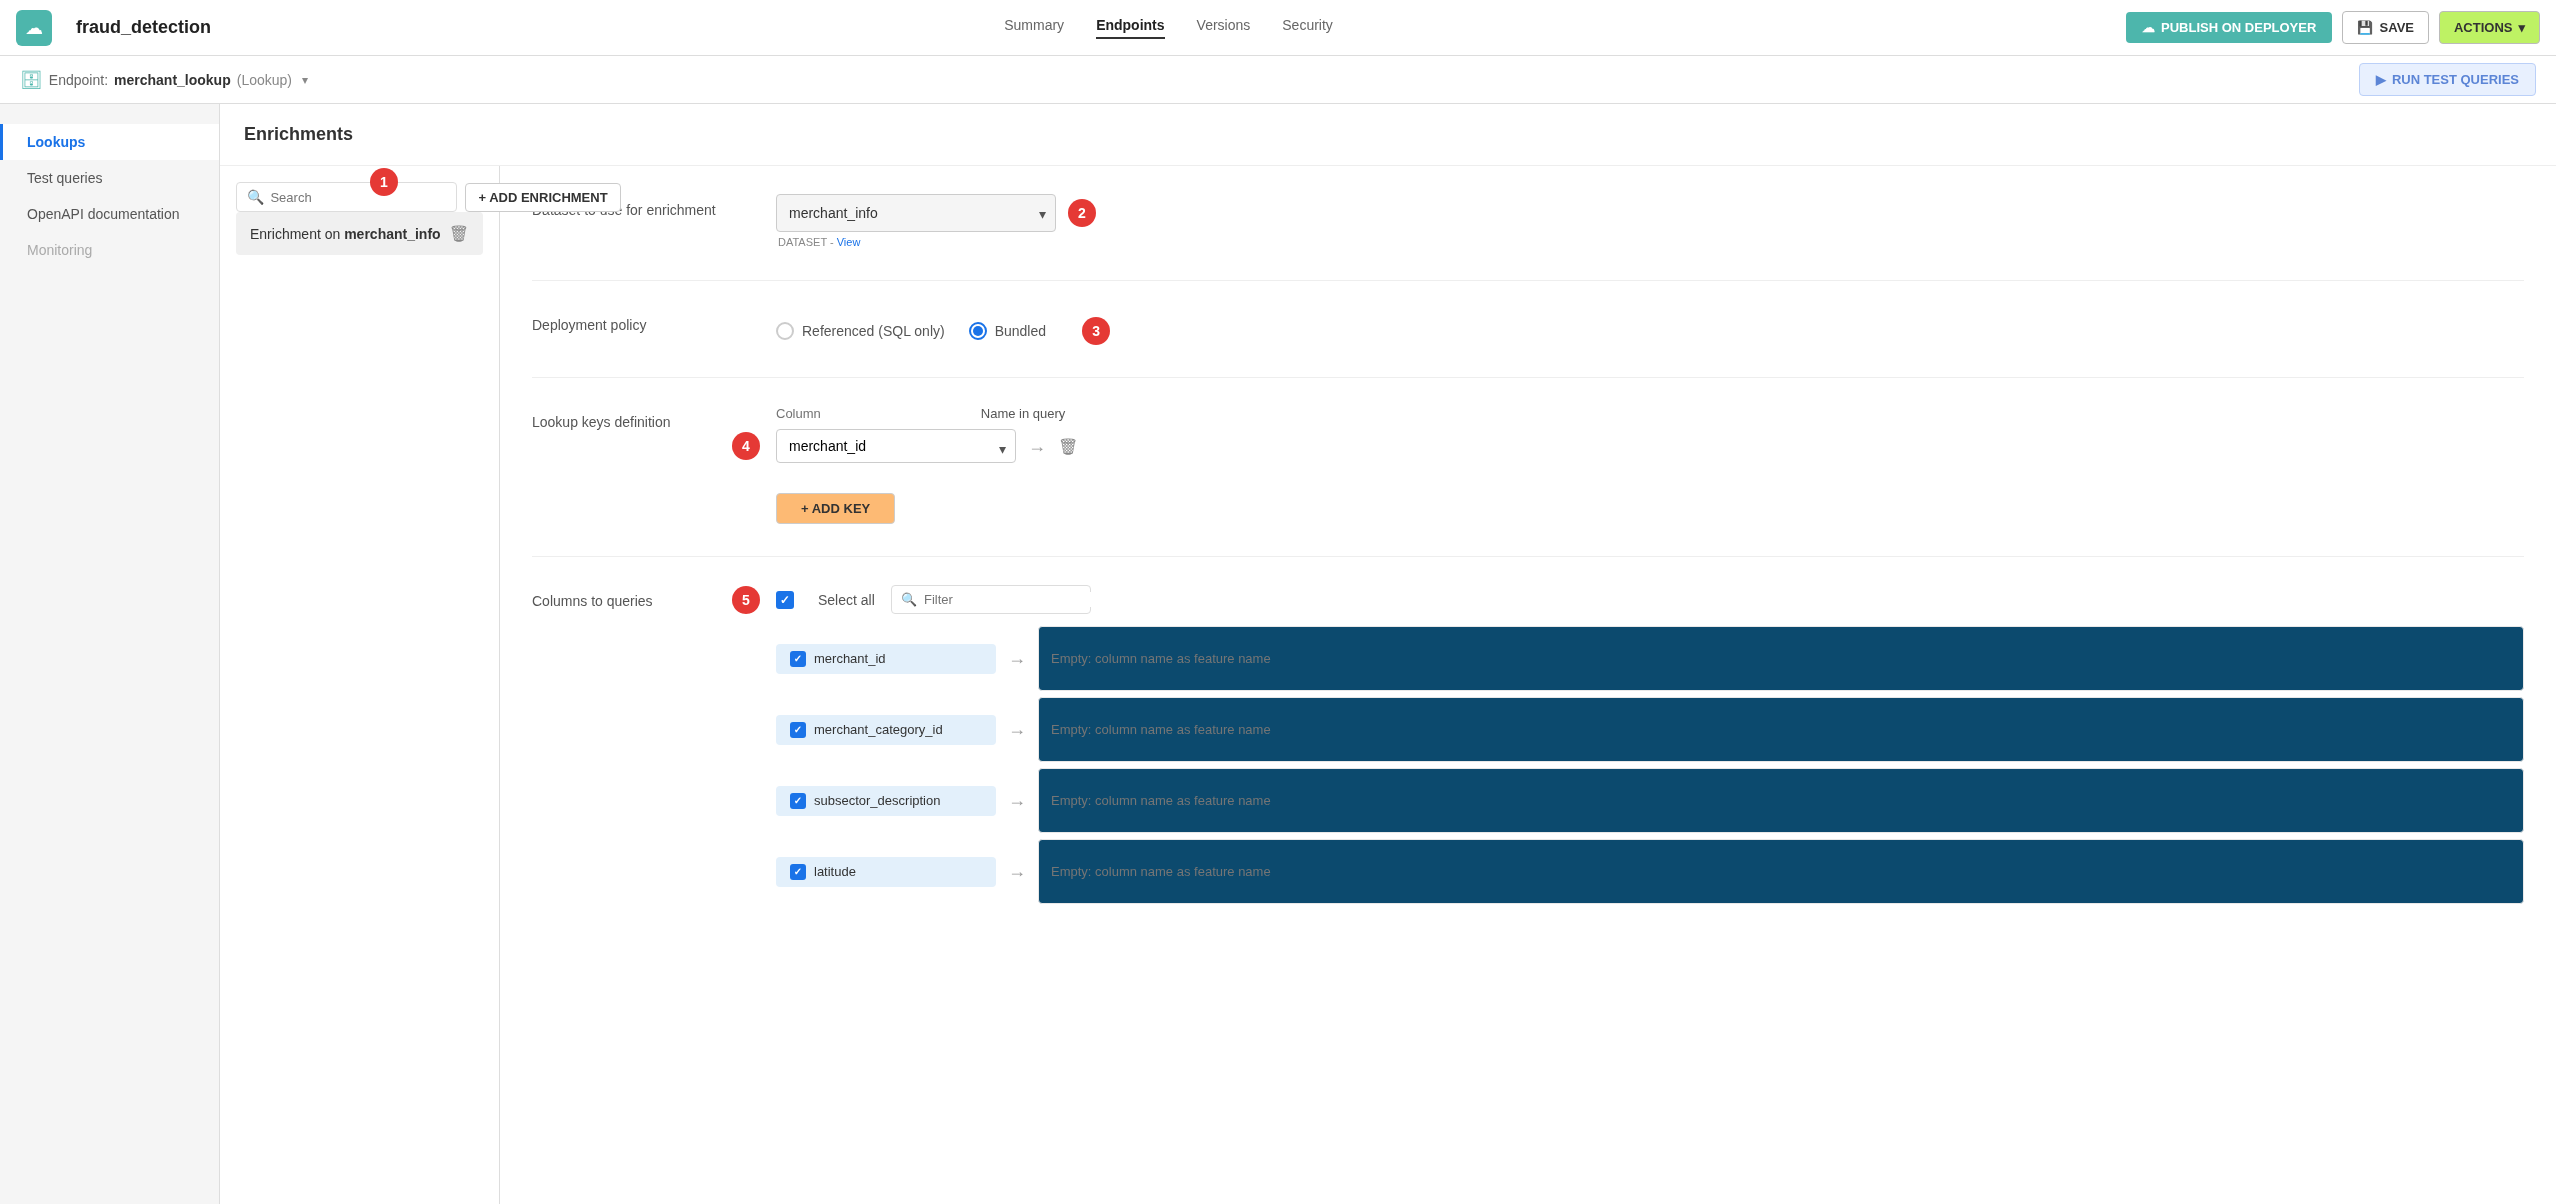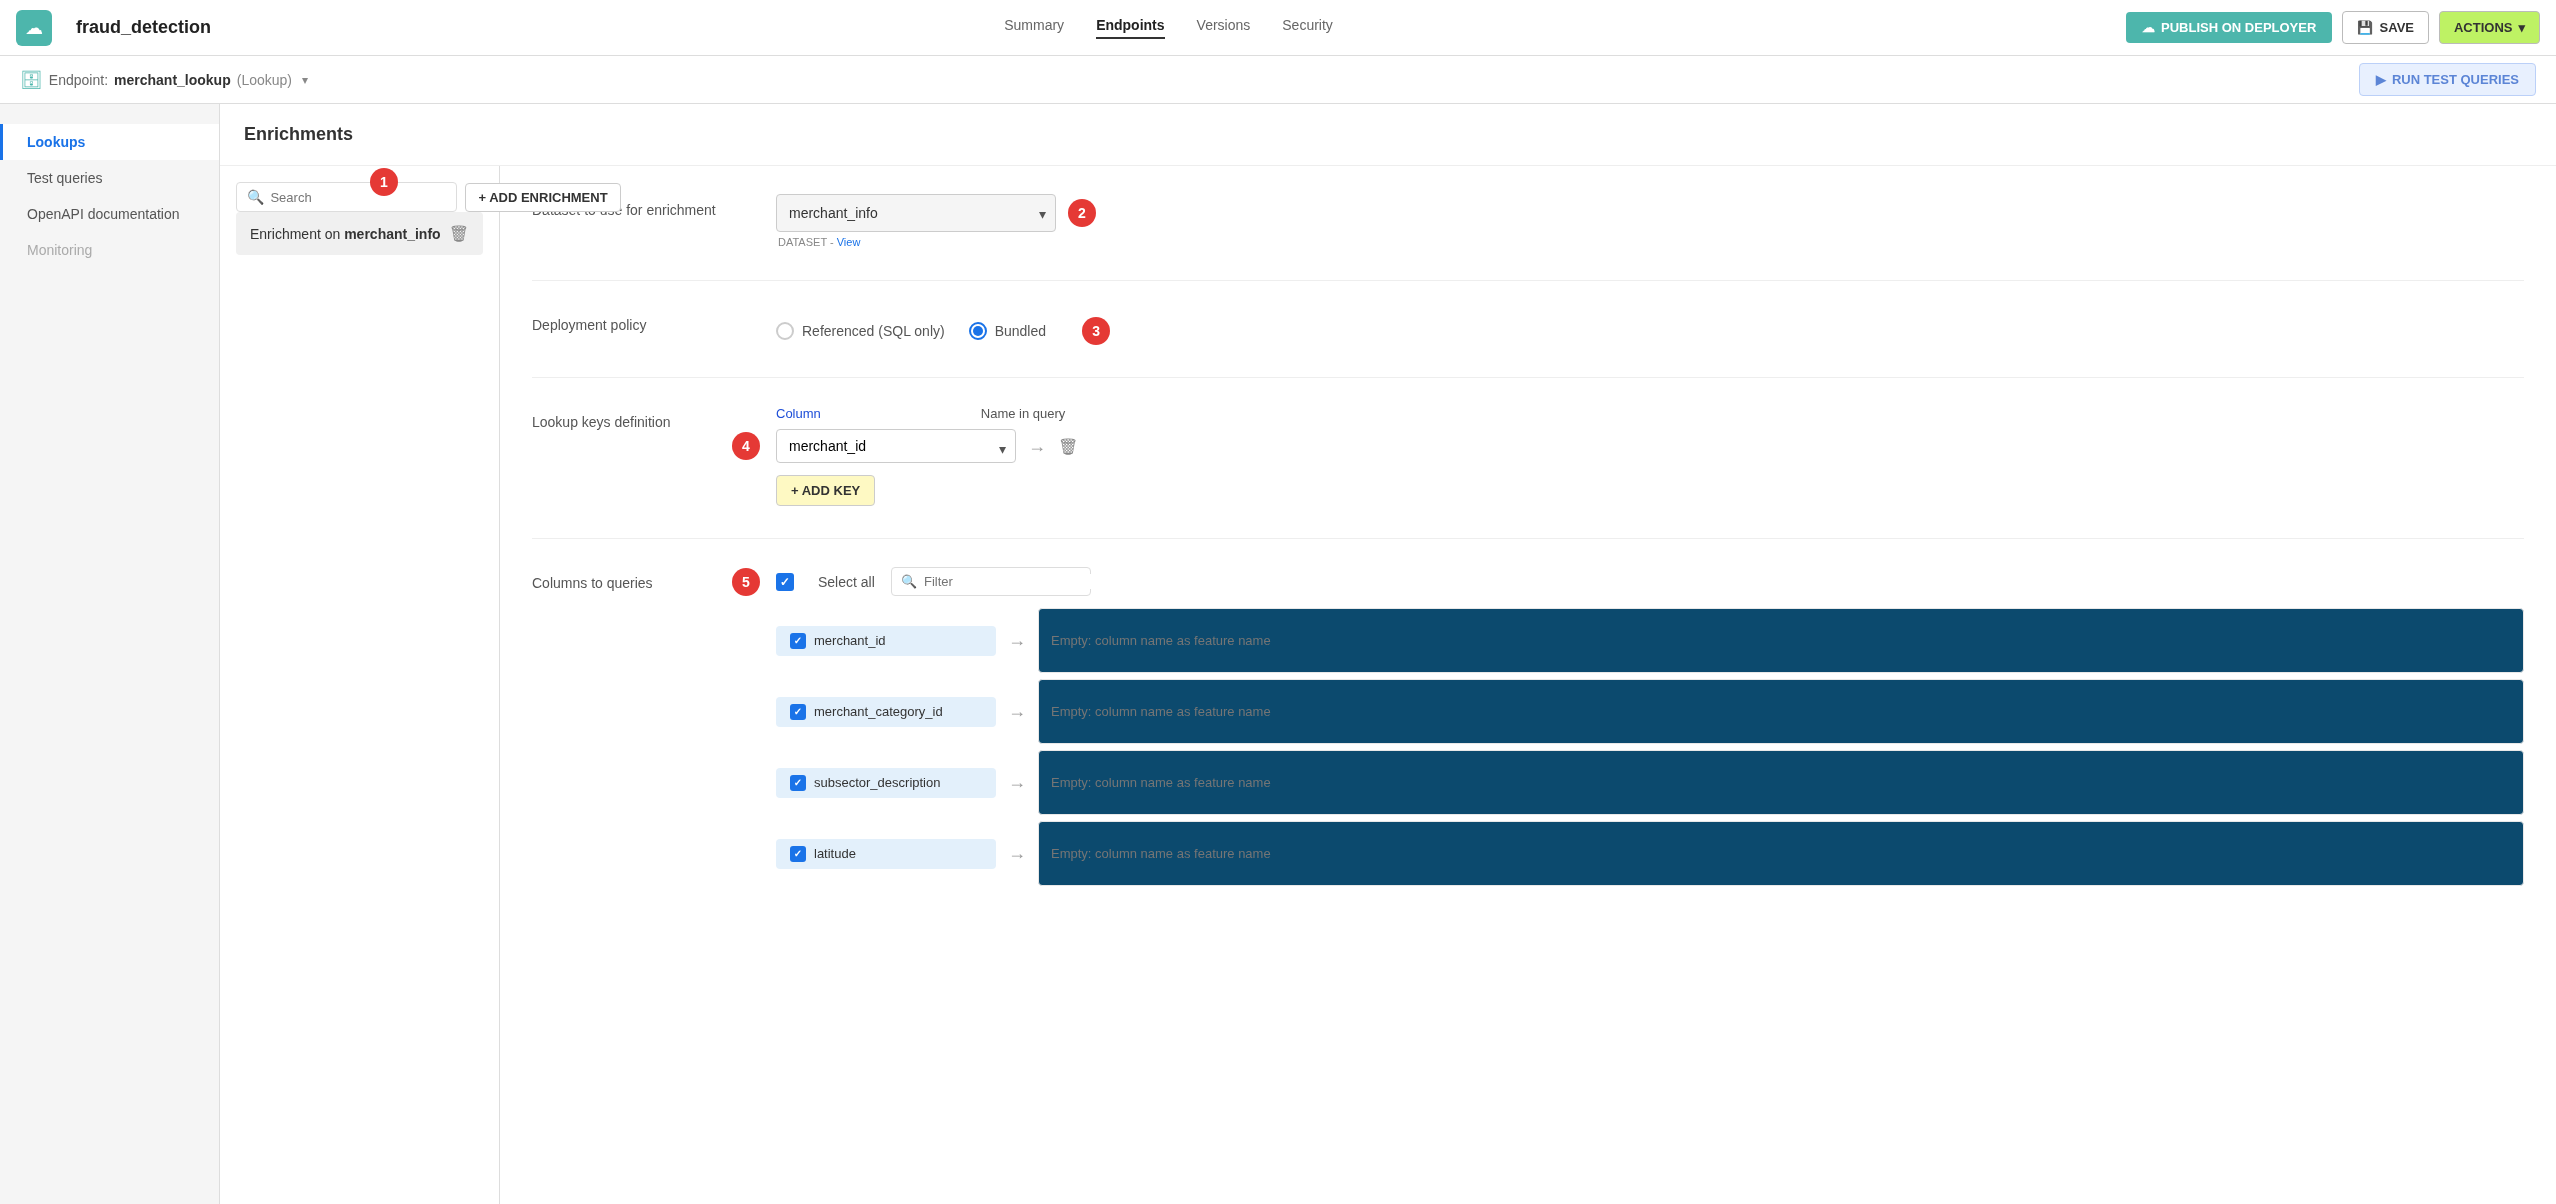--- a/index.html
+++ b/index.html
@@ -144,22 +144,22 @@
       width: 100%; padding: 8px 28px 8px 12px; font-size: 14px;
       border: 1.5px solid #ccc; border-radius: 4px; appearance: none;
       background: #fff; cursor: pointer;
     }
     .arrow-icon { font-size: 18px; color: #999; flex-shrink: 0; }
     .name-in-query-input {
       flex: 1; padding: 8px 12px; font-size: 13px; color: #aaa;
       border: 1.5px solid #ddd; border-radius: 4px; outline: none;
     }
     .btn-add-key {
-      display: inline-block; padding: 7px 14px; font-size: 13px; font-weight: 600;
-      border: 1.5px solid #ccc; border-radius: 4px; background: #fef9c3; cursor: pointer; color: #333; margin-top: 2px;
+      display: inline-block; padding: 7px 24px; font-size: 13px; font-weight: 600;
+      border: 1.5px solid #ccc; border-radius: 4px; background: #fdba74; cursor: pointer; color: #333; margin-top: 20px;
     }
     .columns-header-row { display: flex; align-items: center; gap: 16px; margin-bottom: 12px; }
     .checkbox-label { display: flex; align-items: center; gap: 24px; font-size: 14px; color: #555; cursor: pointer; }
     .checkbox-box {
       width: 18px; height: 18px; background: #1a73e8; border-radius: 3px;
       display: flex; align-items: center; justify-content: center; flex-shrink: 0;
     }
     .checkbox-box::after { content: '✓'; color: #fff; font-size: 12px; font-weight: 700; }
     .filter-box {
       display: flex; align-items: center; gap: 6px; border: 1.5px solid #ddd;
@@ -311,21 +311,21 @@
             </div>
           </div>
         </div>
 
         <hr class="divider">
 
         <div class="field-row" style="align-items: flex-start;">
           <div class="field-label">Lookup keys definition</div>
           <div class="field-control">
             <div style="display: flex; gap: 60px; margin-bottom: 8px;">
-              <span style="font-size:13px; color:#1d4ed8; font-weight:500;">Column</span>
+              <span style="font-size:13px; color:#737373; font-weight:500;">Column</span>
               <span style="font-size:13px; color:#555; font-weight:500; margin-left: 100px;">Name in query</span>
             </div>
             <div class="lookup-key-row" style="position:relative;">
 
               <div class="callout-badge" style="position:absolute; left: -44px; top: 50%; transform: translateY(-50%);">4</div>
               <div class="column-select-wrapper">
                 <select class="column-select">
                   <option>merchant_id</option>
                   <option>merchant_category_id</option>
                   <option>subsector_description</option>

